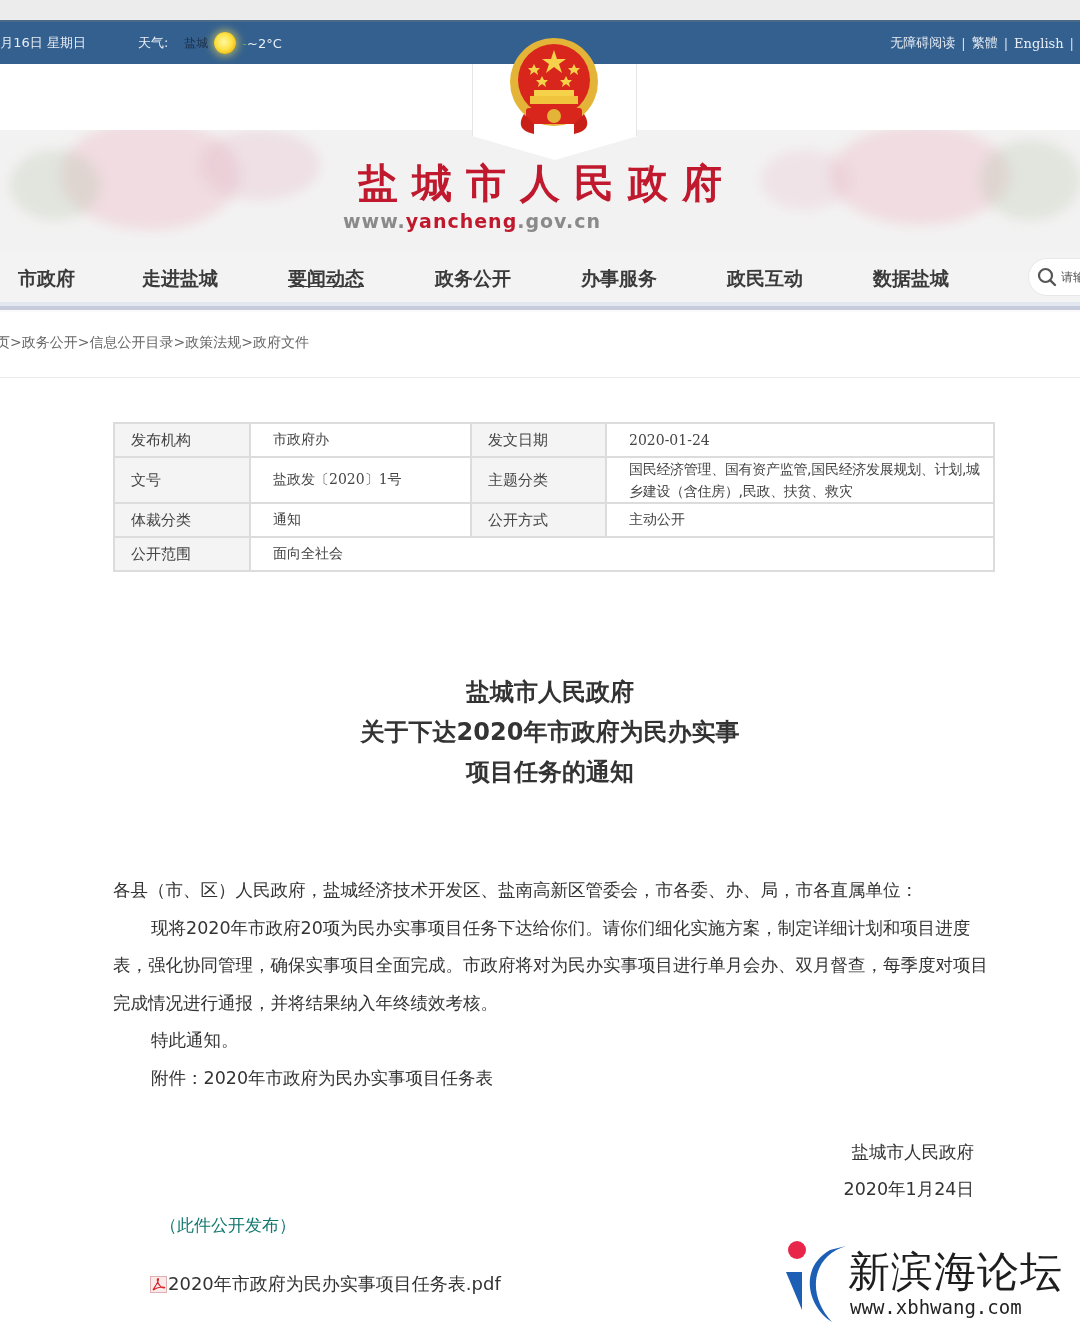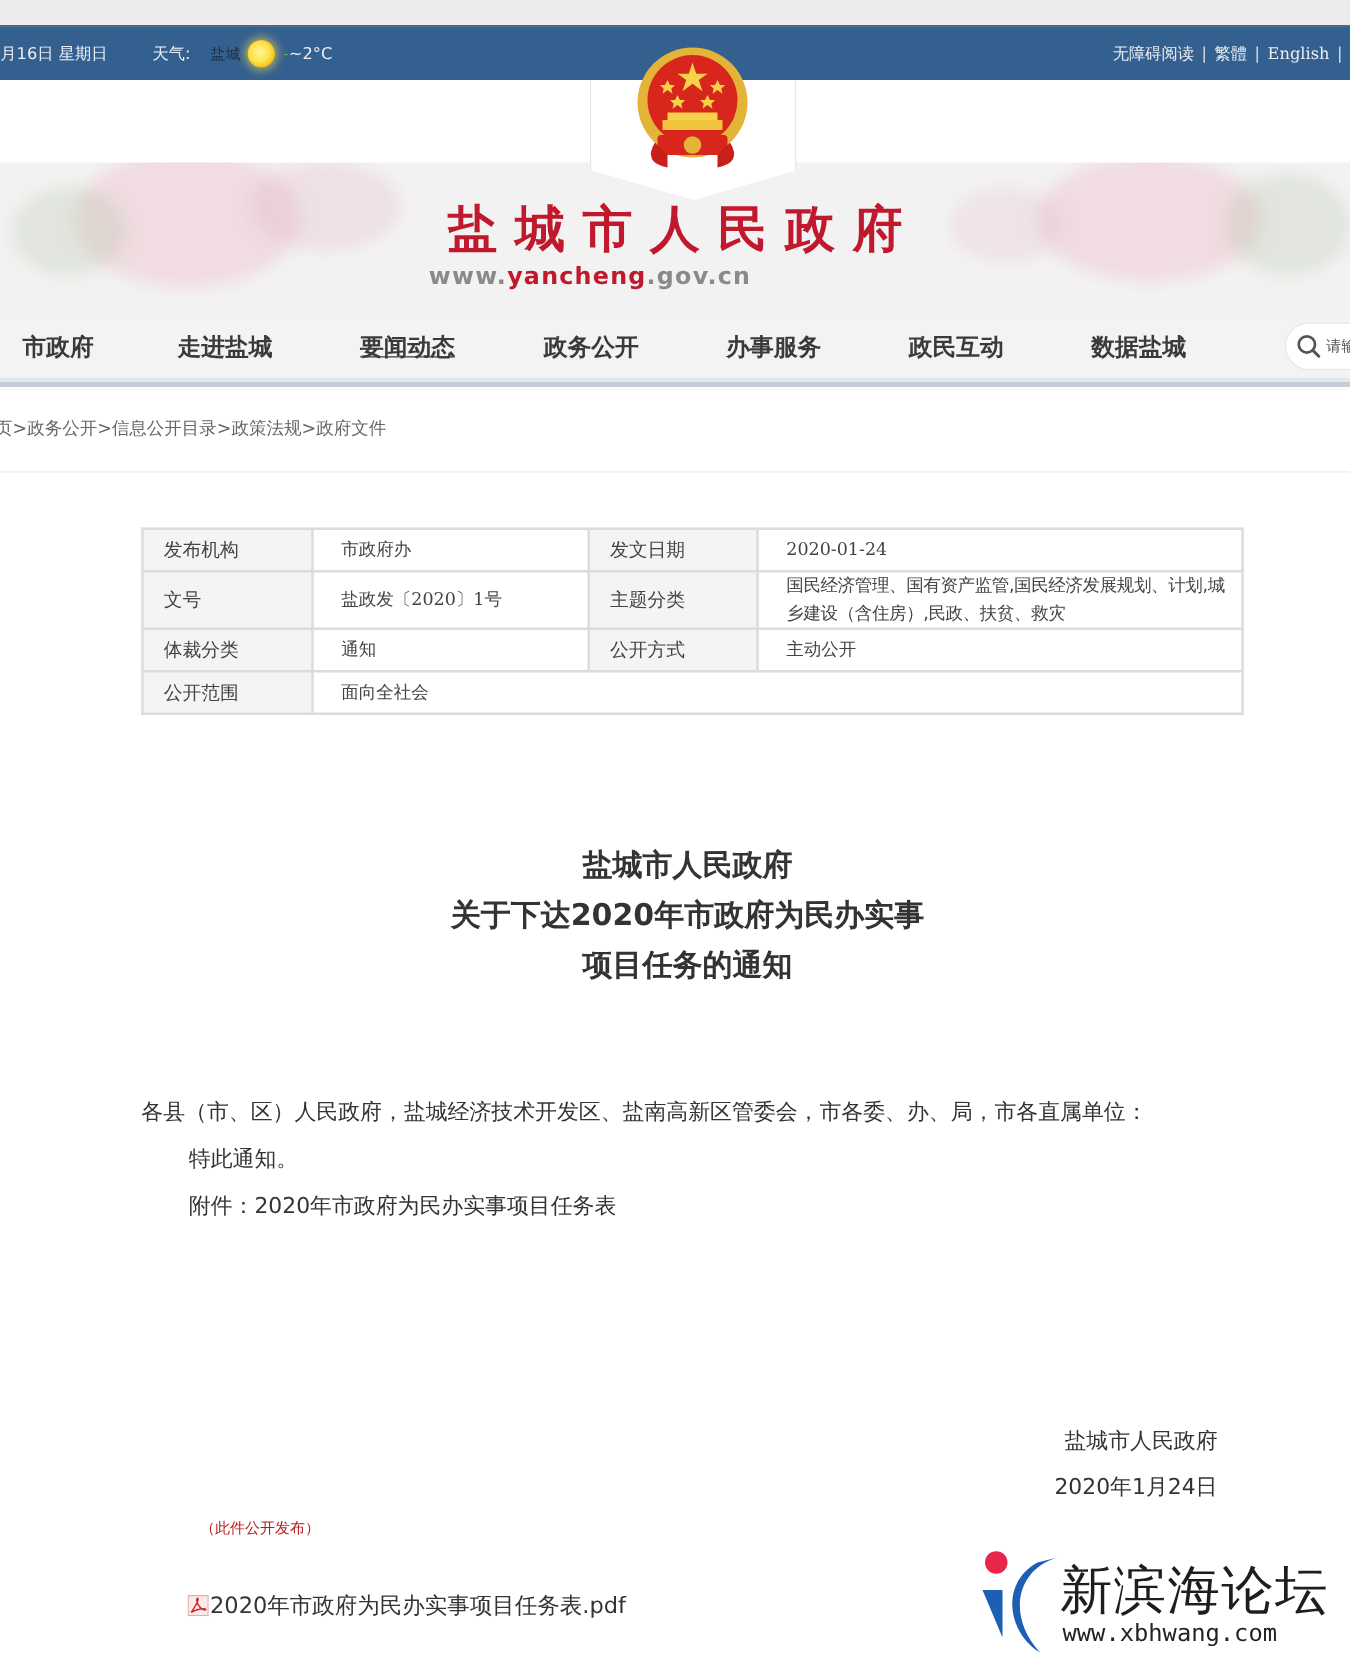--- a/index.html
+++ b/index.html
@@ -4,21 +4,21 @@
 <style>
   * { box-sizing: border-box; margin: 0; padding: 0; }
   html, body { width: 1080px; height: 1338px; overflow: hidden; background: #ffffff; }
   body { font-family: "DejaVu Sans", "Liberation Sans", sans-serif; color: #333; position: relative; }
 
   .top-strip { position: absolute; left: 0; top: 0; width: 1080px; height: 20px; background: #ececec; }
 
   .topbar { position: absolute; left: 0; top: 20px; width: 1080px; height: 44px; background: #34608f; border-top: 2px solid #4a6a8a; color: #e9eef5; font-size: 13px; }
   .topbar .left { position: absolute; left: 0; top: 0; height: 42px; display: flex; align-items: center; white-space: nowrap; }
   .topbar .date { margin-left: -8px; }
-  .topbar .weather-label { margin-left: 36px; }
+  .topbar .weather-label { margin-left: 52px; }
   .topbar .city { margin-left: 16px; color: #1b2d44; font-size: 12px; }
   .topbar .sun { display: inline-block; width: 22px; height: 22px; border-radius: 50%; margin-left: 6px; background: radial-gradient(circle at 45% 45%, #fff6a0 0%, #ffe347 45%, #f2c21c 70%, rgba(242,194,28,0.2) 100%); box-shadow: 0 0 8px 2px rgba(255,230,80,0.6); }
   .topbar .temp { margin-left: 6px; }
   .topbar .temp .dash { color: #4caf50; }
   .topbar .right { position: absolute; right: 0; top: 0; height: 42px; display: flex; align-items: center; font-family: "DejaVu Serif", "Liberation Serif", serif; font-size: 13px; white-space: nowrap; }
   .topbar .right .sep { margin: 0 6px; color: #d8e2ee; }
 
   .header { position: absolute; left: 0; top: 64px; width: 1080px; height: 190px; background: #ffffff; }
   .header .banner { position: absolute; left: 0; top: 66px; width: 1080px; height: 124px; background: #f3f2f2; overflow: hidden; }
   .blossom { position: absolute; border-radius: 50%; filter: blur(6px); }
@@ -56,21 +56,21 @@
   .meta-table td.wrap { line-height: 22px; font-size: 14px; letter-spacing: -0.3px; padding-right: 4px; }
   .meta-table td.wrap-idx { line-height: 20px; font-size: 14px; padding-right: 0; }
 
   .doc-title { position: absolute; left: 0; top: 672px; width: 1100px; text-align: center; font-size: 24px; font-weight: bold; color: #333; line-height: 40px; }
 
   .body-text { position: absolute; left: 113px; top: 872px; width: 880px; font-size: 17.5px; color: #333; line-height: 37.5px; }
   .body-text p { margin: 0; }
   .body-text .indent { text-indent: 38px; }
 
   .sign { position: absolute; right: 106px; font-size: 17.5px; color: #333; text-align: right; white-space: nowrap; }
-  .public-note { position: absolute; left: 160px; top: 1214px; font-size: 12px; color: #b91c1c; }
+  .public-note { position: absolute; left: 160px; top: 1214px; font-size: 17px; color: #0f766e; }
   .attachment { position: absolute; left: 150px; top: 1252px; font-size: 18px; color: #333; display: flex; align-items: center; cursor: pointer; white-space: nowrap; margin-top: 20px; }
   .attachment .pdf-icon { width: 17px; height: 17px; margin-right: 1px; }
 
   .watermark { position: absolute; left: 784px; top: 1238px; width: 290px; height: 86px; }
   .wm-text { position: absolute; left: 64px; top: 6px; font-size: 42px; color: #1e1e1e; letter-spacing: 1px; white-space: nowrap; }
   .wm-url { position: absolute; left: 66px; top: 58px; font-family: "DejaVu Sans Mono", "Liberation Mono", monospace; font-size: 19px; color: #222; white-space: nowrap; }
 </style>
 </head>
 <body>
 
@@ -172,20 +172,21 @@
   </table>
 
 <div class="doc-title">
   <div>盐城市人民政府</div>
   <div>关于下达2020年市政府为民办实事</div>
   <div>项目任务的通知</div>
 </div>
 
 <div class="body-text">
   <p style="white-space:nowrap;">各县（市、区）人民政府，盐城经济技术开发区、盐南高新区管委会，市各委、办、局，市各直属单位：</p>
+  <p class="indent">现将2020年市政府20项为民办实事项目任务下达给你们。请你们细化实施方案，制定详细计划和项目进度表，强化协同管理，确保实事项目全面完成。市政府将对为民办实事项目进行单月会办、双月督查，每季度对项目完成情况进行通报，并将结果纳入年终绩效考核。</p>
   <p class="indent">特此通知。</p>
   <p class="indent">附件：2020年市政府为民办实事项目任务表</p>
 </div>
 
 <div class="sign" style="top:1140px;">盐城市人民政府</div>
 <div class="sign" style="top:1177px;">2020年1月24日</div>
 
 <div class="public-note">（此件公开发布）</div>
 
 <div class="attachment">

